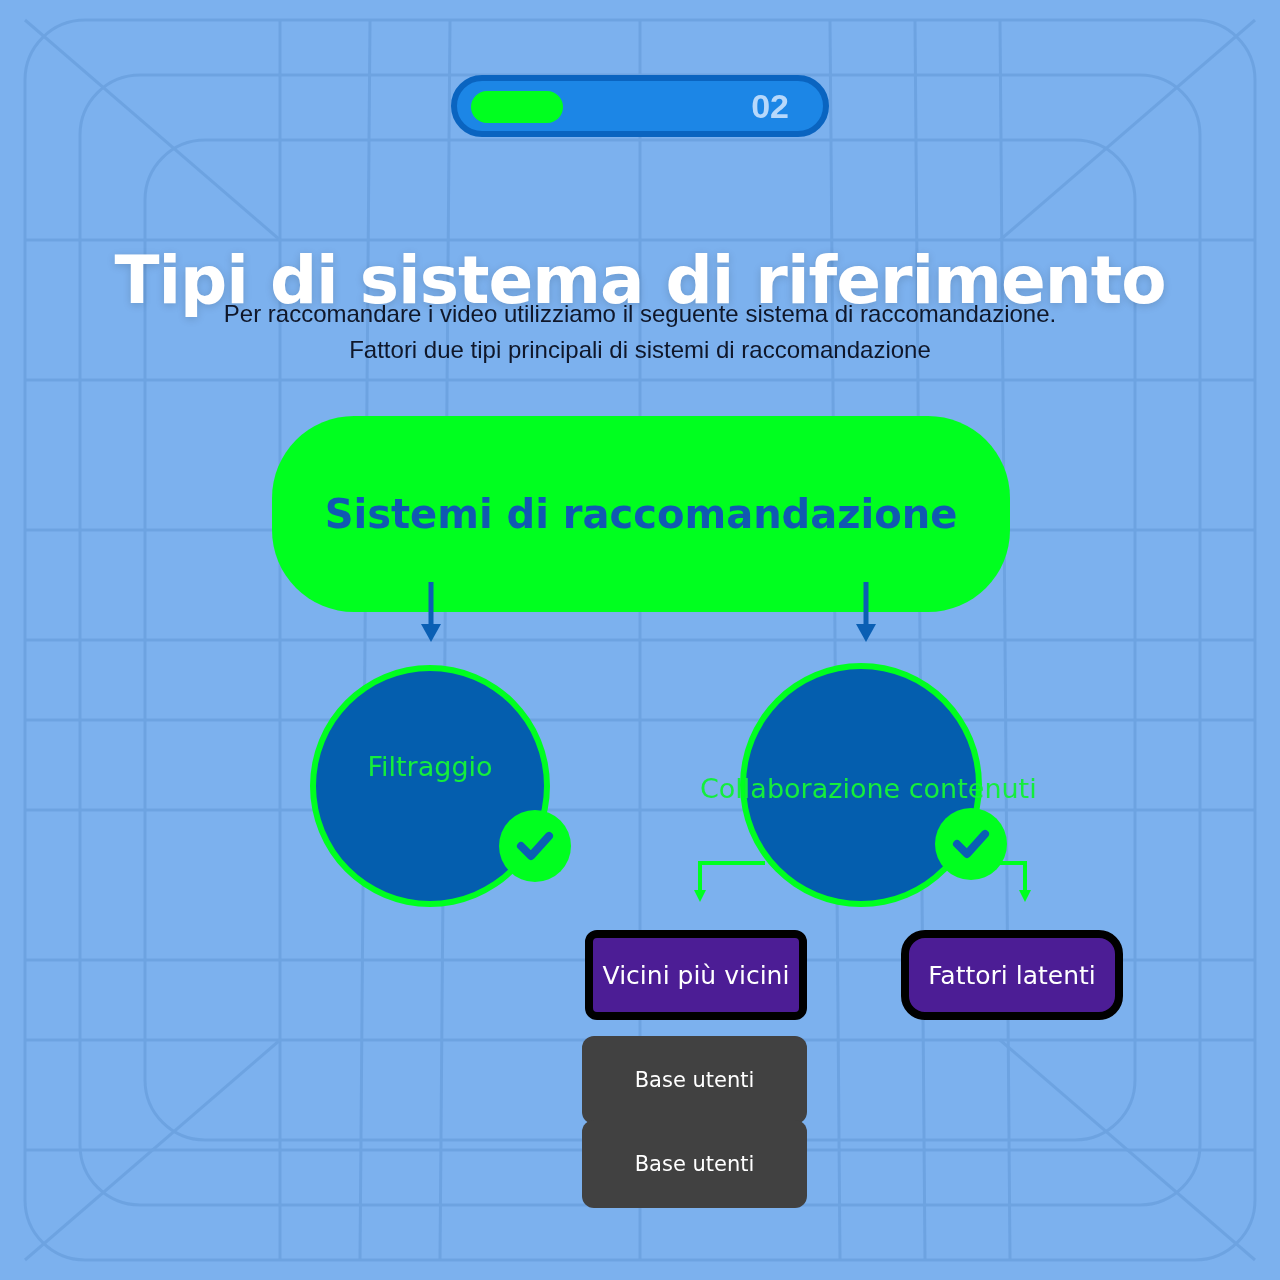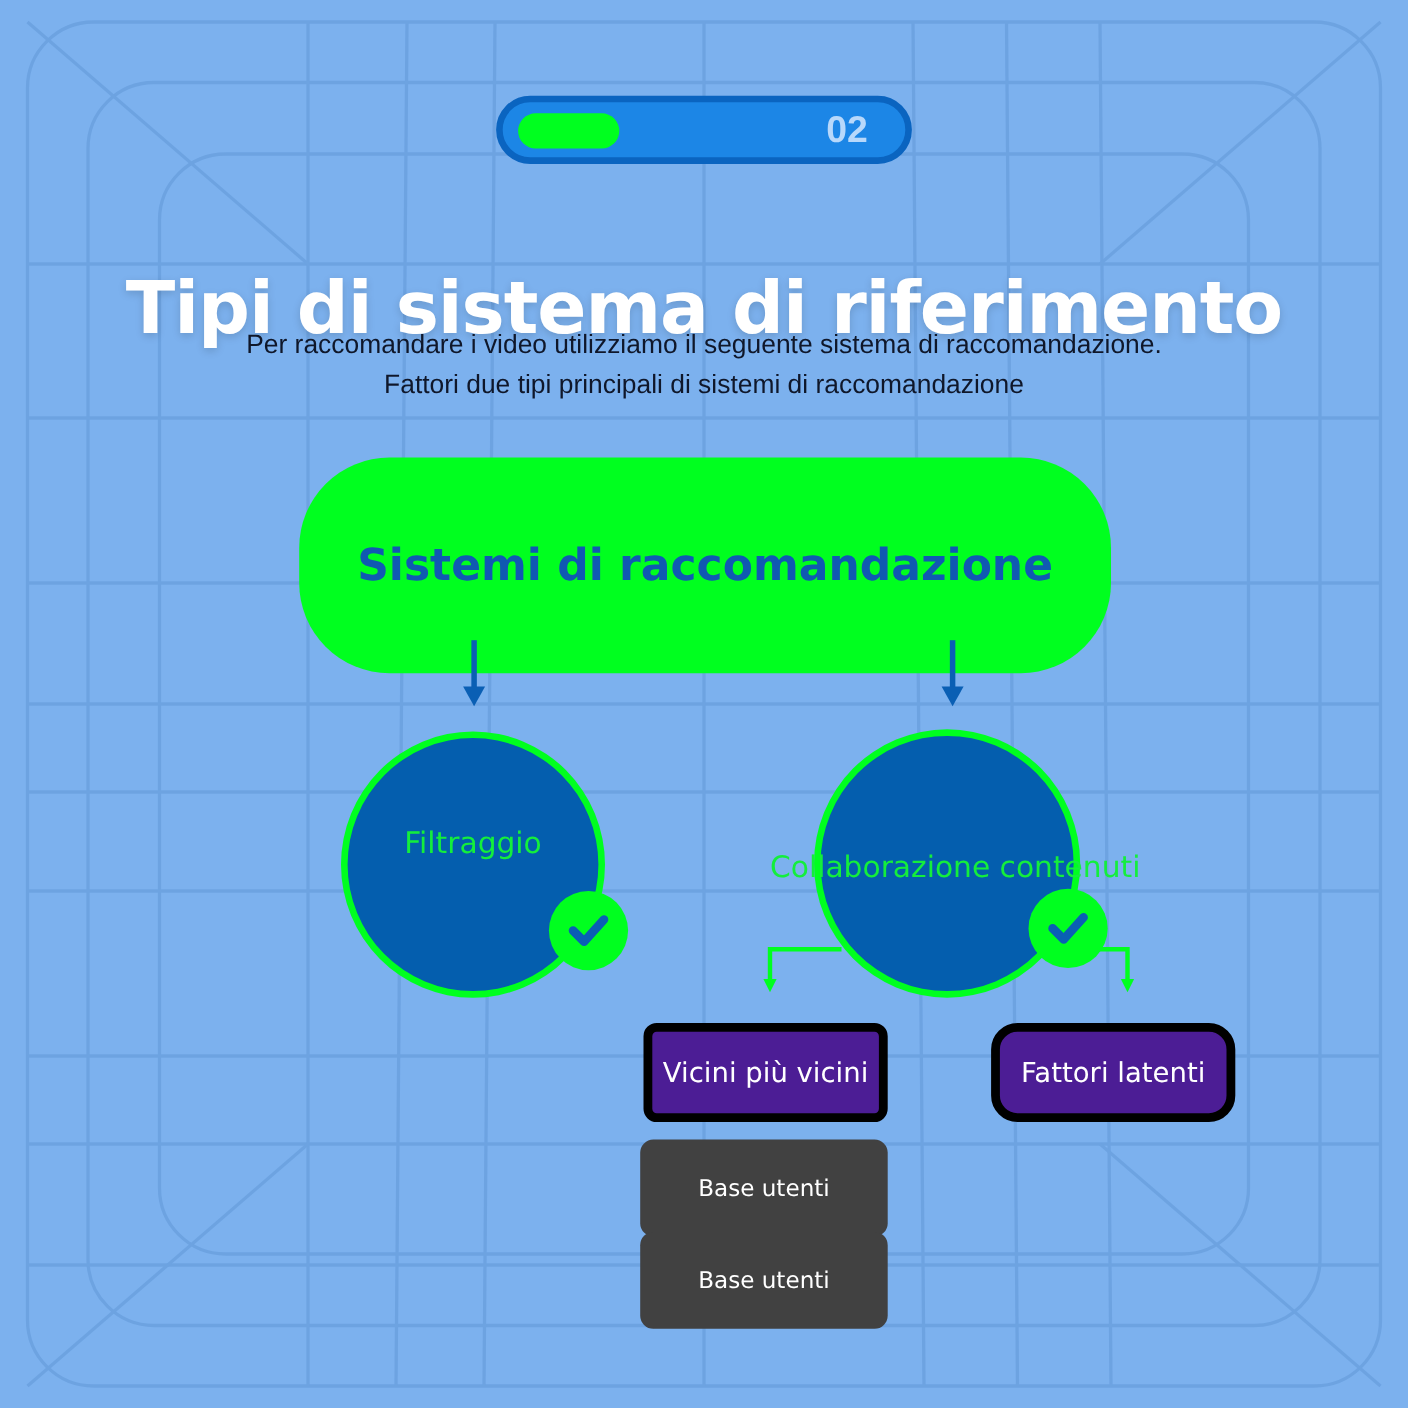--- a/index.html
+++ b/index.html
@@ -3,21 +3,21 @@
   <meta charset="utf-8">
   <style>
     html, body { margin: 0; padding: 0; }
     body {
       width: 1280px; height: 1280px; position: relative; overflow: hidden;
       background: #7cb1ee;
       font-family: "DejaVu Sans", sans-serif;
     }
     .bg-grid { position: absolute; inset: 0; }
     .progress {
-      position: absolute; left: 451px; top: 87px; width: 378px; height: 62px;
+      position: absolute; left: 451px; top: 75px; width: 378px; height: 62px;
       box-sizing: border-box; border-radius: 31px;
       background: #1c86e6; border: 6px solid #0a64c0;
     }
     .progress-fill {
       position: absolute; left: 14px; top: 10px; width: 92px; height: 32px;
       border-radius: 16px; background: #00ff1f;
     }
     .progress-num {
       position: absolute; right: 34px; top: 6px;
       font-family: "Liberation Sans", sans-serif; font-weight: bold;

